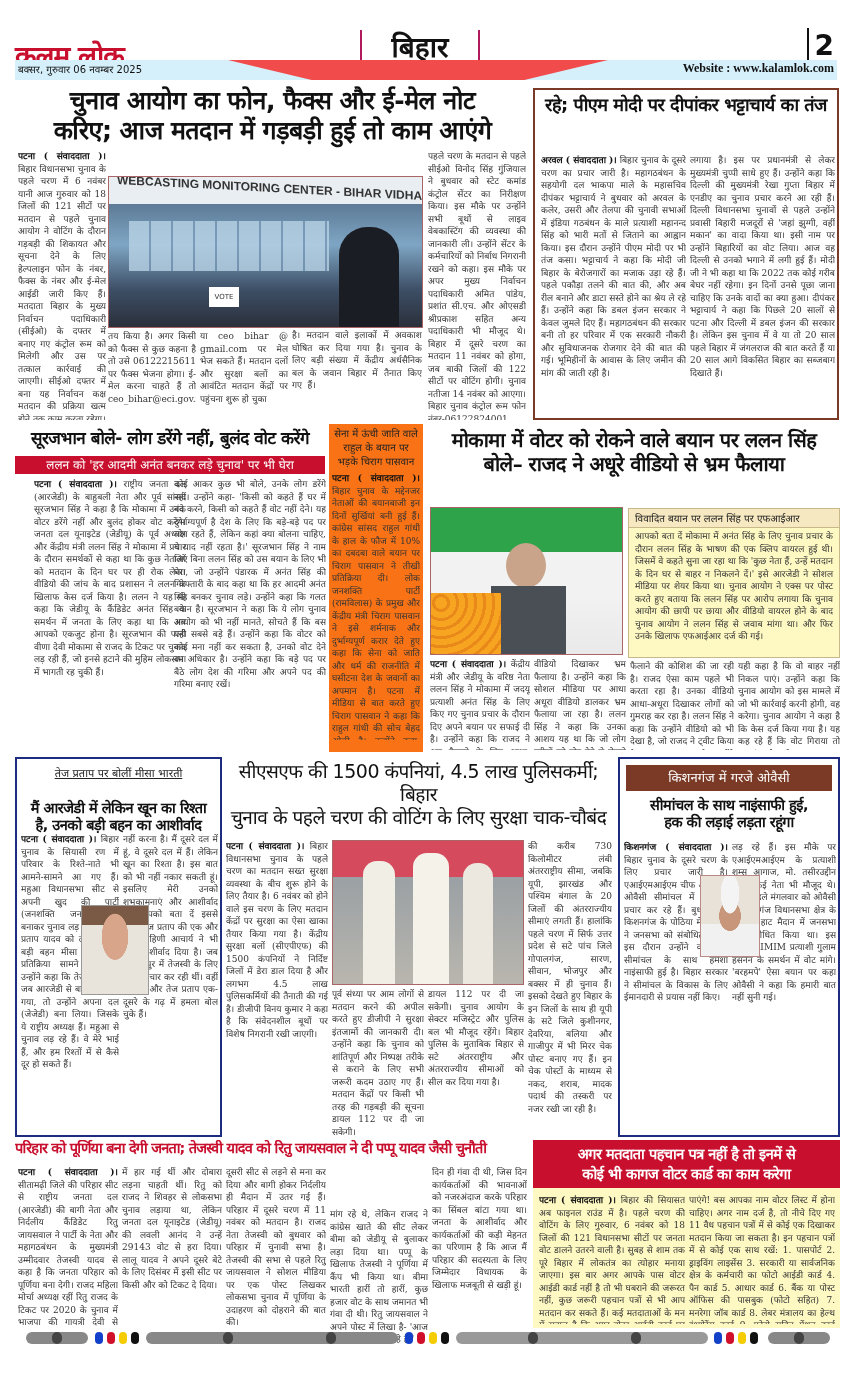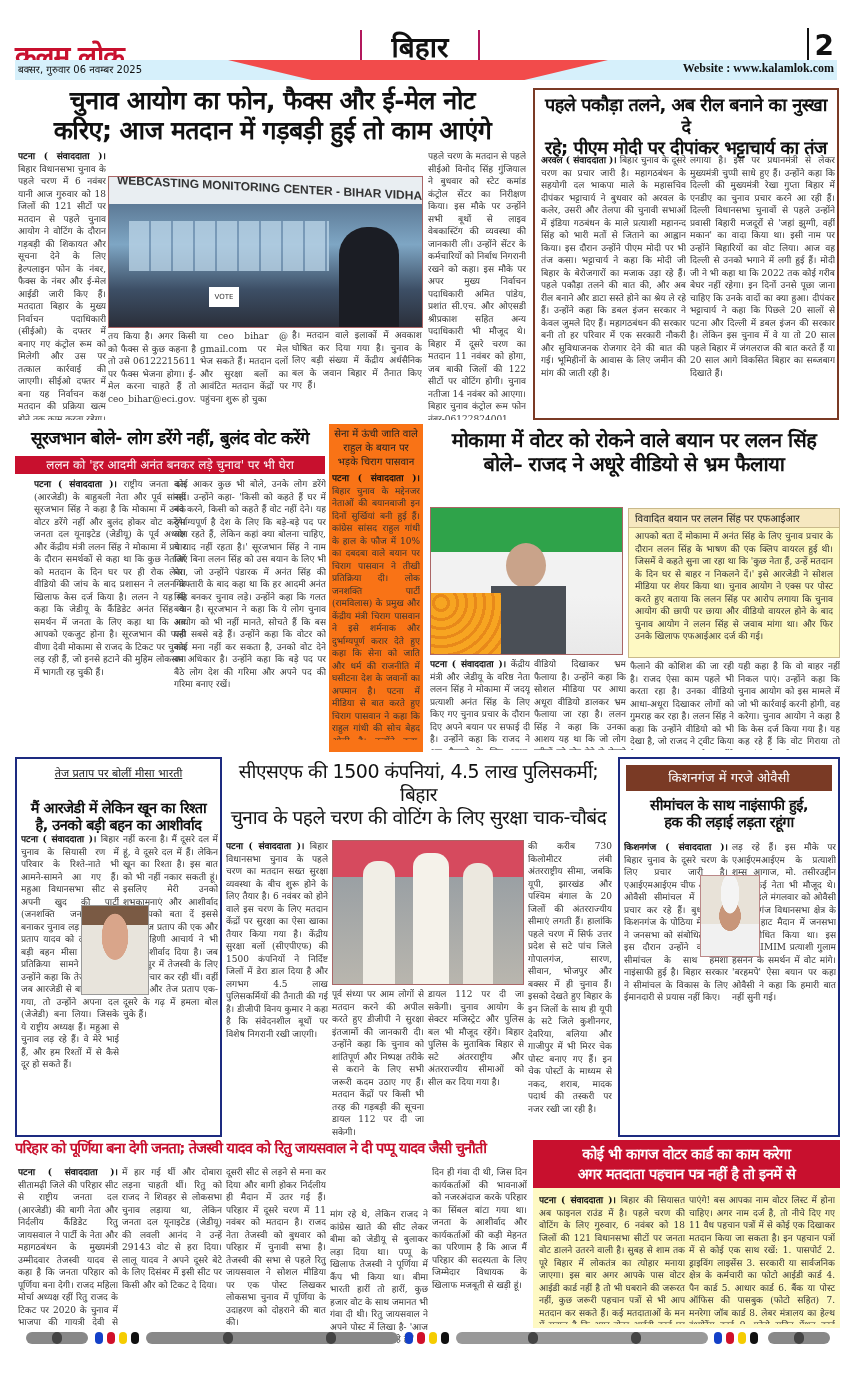--- a/index.html
+++ b/index.html
@@ -51,21 +51,20 @@
   <div style="position:absolute;left:100px;top:110px;width:30px;height:20px;background:#fff;font-size:7px;text-align:center;line-height:20px;color:#333">VOTE</div>
   <div style="position:absolute;left:230px;top:50px;width:60px;height:102px;background:#1b1d24;border-radius:28px 28px 0 0"></div>
 </div>
 <div class="col body-text" style="left:108px;top:330px;width:88px;height:90px;"><span>तय किया है। अगर किसी को फैक्स से कुछ कहना है तो उसे 06122215611 पर फैक्स भेजना होगा। ई-मेल करना चाहते हैं तो ceo_bihar@eci.gov.in</span></div>
 <div class="col body-text" style="left:200px;top:330px;width:88px;height:90px;"><span>या ceo bihar @ gmail.com पर मेल भेज सकते हैं। मतदान दलों और सुरक्षा बलों का आवंटित मतदान केंद्रों पर पहुंचना शुरू हो चुका</span></div>
 <div class="col body-text" style="left:292px;top:330px;width:130px;height:90px;font-family:Liberation Mono, monospace;"><span>है। मतदान वाले इलाकों में अवकाश घोषित कर दिया गया है। चुनाव के लिए बड़ी संख्या में केंद्रीय अर्धसैनिक बल के जवान बिहार में तैनात किए गए हैं।</span></div>
 <div class="col body-text" style="left:428px;top:150px;width:98px;height:270px;"><span>पहले चरण के मतदान से पहले सीईओ विनोद सिंह गुंजियाल ने बुधवार को स्टेट कमांड कंट्रोल सेंटर का निरीक्षण किया। इस मौके पर उन्होंने सभी बूथों से लाइव वेबकास्टिंग की व्यवस्था की जानकारी ली। उन्होंने सेंटर के कर्मचारियों को निर्बाध निगरानी रखने को कहा। इस मौके पर अपर मुख्य निर्वाचन पदाधिकारी अमित पांडेय, प्रशांत सी.एच. और ओएसडी श्रीप्रकाश सहित अन्य पदाधिकारी भी मौजूद थे। बिहार में दूसरे चरण का मतदान 11 नवंबर को होगा, जब बाकी जिलों की 122 सीटों पर वोटिंग होगी। चुनाव नतीजा 14 नवंबर को आएगा। बिहार चुनाव कंट्रोल रूम फोन नंबर-06122824001, बिहार चुनाव कंट्रोल रूम फैक्स नंबर-06122215611</span></div>
 
 <div class="abs" style="left:533px;top:88px;width:306px;height:332px;border:2px solid #7a3a25;">
   <div class="h1" style="font-size:18px;padding:4px 4px 2px;">
-    <div>पहले पकौड़ा तलने, अब रील बनाने का नुस्खा दे</div>
     <div>रहे; पीएम मोदी पर दीपांकर भट्टाचार्य का तंज</div>
   </div>
   <div class="col body-text" style="left:6px;top:64px;width:145px;height:262px;">
     <span class="dropcap">अरवल ( संवाददाता )।</span>
     <span>बिहार चुनाव के दूसरे चरण का प्रचार जारी है। महागठबंधन के सहयोगी दल भाकपा माले के महासचिव दीपंकर भट्टाचार्य ने बुधवार को अरवल के कलेर, उसरी और तेलपा की चुनावी सभाओं में इंडिया गठबंधन के माले प्रत्याशी महानन्द सिंह को भारी मतों से जिताने का आह्वान किया। इस दौरान उन्होंने पीएम मोदी पर भी तंज कसा। भट्टाचार्य ने कहा कि मोदी जी बिहार के बेरोजगारों का मजाक उड़ा रहे हैं। पहले पकौड़ा तलने की बात की, और अब रील बनाने और डाटा सस्ते होने का श्रेय ले रहे हैं। उन्होंने कहा कि डबल इंजन सरकार ने केवल जुमले दिए हैं। महागठबंधन की सरकार बनी तो हर परिवार में एक सरकारी नौकरी और सुविधाजनक रोजगार देने की बात की गई। भूमिहीनों के आवास के लिए जमीन की मांग की जाती रही है।</span>
   </div>
   <div class="col body-text" style="left:155px;top:64px;width:145px;height:262px;"><span>लगाया है। इस पर प्रधानमंत्री से लेकर मुख्यमंत्री चुप्पी साधे हुए हैं। उन्होंने कहा कि दिल्ली की मुख्यमंत्री रेखा गुप्ता बिहार में एनडीए का चुनाव प्रचार करने आ रही हैं। दिल्ली विधानसभा चुनावों से पहले उन्होंने प्रवासी बिहारी मजदूरों से 'जहां झुग्गी, वहीं मकान' का वादा किया था। इसी नाम पर उन्होंने बिहारियों का वोट लिया। आज वह दिल्ली से उनको भगाने में लगी हुई हैं। मोदी जी ने भी कहा था कि 2022 तक कोई गरीब बेघर नहीं रहेगा। इन दिनों उनसे पूछा जाना चाहिए कि उनके वादों का क्या हुआ। दीपंकर भट्टाचार्य ने कहा कि पिछले 20 सालों से पटना और दिल्ली में डबल इंजन की सरकार है। लेकिन इस चुनाव में वे या तो 20 साल पहले बिहार में जंगलराज की बात करते हैं या 20 साल आगे विकसित बिहार का सब्जबाग दिखाते हैं।</span></div>
 </div>
 
 <div class="abs h1" style="left:15px;top:428px;width:310px;font-size:17px;">सूरजभान बोले- लोग डरेंगे नहीं, बुलंद वोट करेंगे</div>
@@ -155,22 +154,22 @@
   <span class="dropcap">पटना ( संवाददाता )।</span>
   <span>सीतामढ़ी जिले की परिहार सीट से राष्ट्रीय जनता दल (आरजेडी) की बागी नेता और निर्दलीय कैंडिडेट रितु जायसवाल ने पार्टी के नेता और महागठबंधन के मुख्यमंत्री उम्मीदवार तेजस्वी यादव से कहा है कि जनता परिहार को पूर्णिया बना देगी। राजद महिला मोर्चा अध्यक्ष रहीं रितु राजद के टिकट पर 2020 के चुनाव में भाजपा की गायत्री देवी से 1569 वोटों के अंतर से परिहार</span>
 </div>
 <div class="col body-text" style="left:122px;top:1166px;width:100px;height:160px;"><span>में हार गई थीं और दोबारा लड़ना चाहती थीं। रितु को राजद ने शिवहर से लोकसभा चुनाव लड़ाया था, लेकिन जनता दल यूनाइटेड (जेडीयू) की लवली आनंद ने उन्हें 29143 वोट से हरा दिया। लालू यादव ने अपने दूसरे बेटे के लिए दिसंबर में इसी सीट पर किसी और को टिकट दे दिया।</span></div>
 <div class="col body-text" style="left:226px;top:1166px;width:100px;height:160px;"><span>दूसरी सीट से लड़ने से मना कर दिया और बागी होकर निर्दलीय ही मैदान में उतर गई हैं। परिहार में दूसरे चरण में 11 नवंबर को मतदान है। राजद नेता तेजस्वी को बुधवार को परिहार में चुनावी सभा है। तेजस्वी की सभा से पहले रितु जायसवाल ने सोशल मीडिया पर एक पोस्ट लिखकर लोकसभा चुनाव में पूर्णिया के उदाहरण को दोहराने की बात की।</span></div>
 <div class="col body-text" style="left:330px;top:1208px;width:98px;height:160px;"><span>मांग रहे थे, लेकिन राजद ने कांग्रेस खाते की सीट लेकर बीमा को जेडीयू से बुलाकर लड़ा दिया था। पप्पू के खिलाफ तेजस्वी ने पूर्णिया में कैंप भी किया था। बीमा भारती हारीं तो हारीं, कुछ हजार वोट के साथ जमानत भी गंवा दी थी। रितु जायसवाल ने अपने पोस्ट में लिखा है- 'आज तेजस्वी परिहार आ रहे हैं।'</span></div>
 <div class="col body-text" style="left:432px;top:1166px;width:95px;height:160px;"><span>दिन ही गंवा दी थी, जिस दिन कार्यकर्ताओं की भावनाओं को नजरअंदाज करके परिहार का सिंबल बांटा गया था। जनता के आशीर्वाद और कार्यकर्ताओं की कड़ी मेहनत का परिणाम है कि आज मैं परिहार की सदस्यता के लिए जिम्मेदार विधायक के खिलाफ मजबूती से खड़ी हूं।</span></div>
 
 <div class="abs cream" style="left:533px;top:1140px;width:307px;height:188px;">
   <div class="h1" style="background:#c8102e;color:#fff;font-size:14.5px;padding:4px 2px;line-height:20px">
+    <div>अगर मतदाता पहचान पत्र नहीं है तो इनमें से</div>
     <div>कोई भी कागज वोटर कार्ड का काम करेगा</div>
-    <div>अगर मतदाता पहचान पत्र नहीं है तो इनमें से</div>
   </div>
   <div class="col body-text" style="left:6px;top:54px;width:146px;height:130px;">
     <span class="dropcap">पटना ( संवाददाता )।</span>
     <span>बिहार की सियासत अब फाइनल राउंड में है। पहले चरण की वोटिंग के लिए गुरुवार, 6 नवंबर को 18 जिलों की 121 विधानसभा सीटों पर जनता वोट डालने उतरने वाली है। सुबह से शाम तक पूरे बिहार में लोकतंत्र का त्योहार मनाया जाएगा। इस बार अगर आपके पास वोटर आईडी कार्ड नहीं है तो भी घबराने की जरूरत नहीं, कुछ जरूरी पहचान पत्रों से भी आप मतदान कर सकते हैं। कई मतदाताओं के मन में सवाल है कि अगर वोटर आईडी कार्ड घर पर रह गया या बना ही नहीं तो क्या वोट नहीं डाल पाएंगे? तो जवाब है- डाल</span>
   </div>
   <div class="col body-text" style="left:156px;top:54px;width:146px;height:130px;"><span>पाएंगे! बस आपका नाम वोटर लिस्ट में होना चाहिए। अगर नाम दर्ज है, तो नीचे दिए गए 11 वैध पहचान पत्रों में से कोई एक दिखाकर मतदान किया जा सकता है। इन पहचान पत्रों में से कोई एक साथ रखें: 1. पासपोर्ट 2. ड्राइविंग लाइसेंस 3. सरकारी या सार्वजनिक क्षेत्र के कर्मचारी का फोटो आईडी कार्ड 4. पैन कार्ड 5. आधार कार्ड 6. बैंक या पोस्ट ऑफिस की पासबुक (फोटो सहित) 7. मनरेगा जॉब कार्ड 8. लेबर मंत्रालय का हेल्थ इंश्योरेंस कार्ड 9. फोटो सहित पेंशन कार्ड 10. एनपीआर स्मार्ट कार्ड 11. सांसद/विधायक या विधान परिषद सदस्य द्वारा जारी पहचान पत्र।</span></div>
 </div>
 
 <div class="reg-bar" style="left:26px;width:62px;">
     <div class="knob" style="left:26px"></div>

